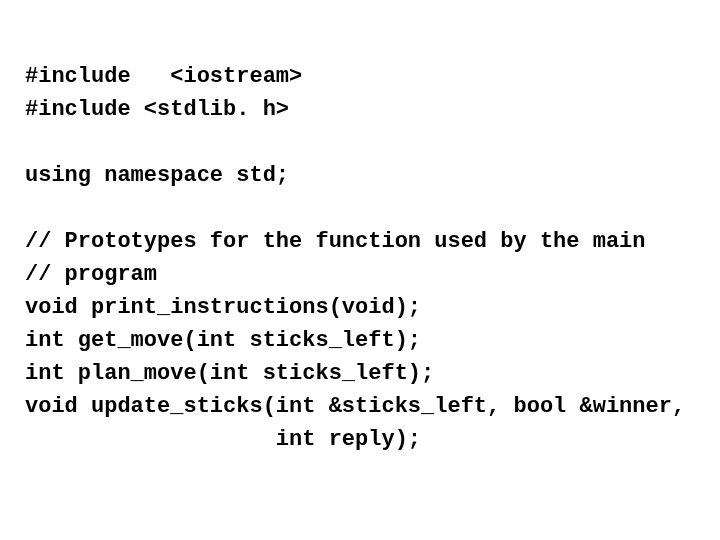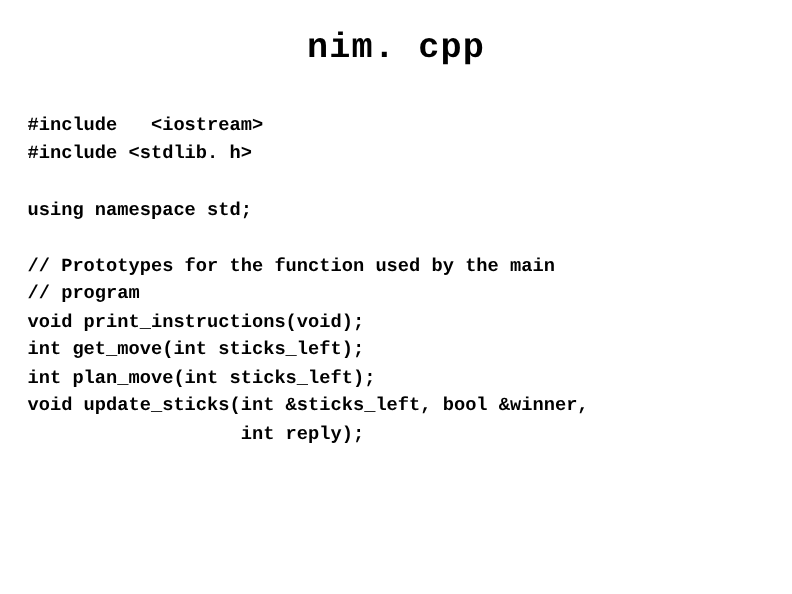--- a/index.html
+++ b/index.html
@@ -21,30 +21,30 @@
       height: 100%;
       padding: 25px 25px 0 25px;
     }
     .title {
       font-size: 32px;
       text-align: center;
       margin-bottom: 40px;
       letter-spacing: 1px;
     }
     .code-block {
-      font-size: 17px;
+      font-size: 22px;
       line-height: 1.5;
       white-space: pre;
+      margin-top: 35px;
     }
   </style>
 </head>
 <body>
 
 <div class="slide">
-  <div class="title">nim. cpp</div>
   <div class="code-block"><span>#include   &lt;iostream&gt;</span>
 <span>#include &lt;stdlib. h&gt;</span>
 <span></span>
 <span>using namespace std;</span>
 <span></span>
 <span>// Prototypes for the function used by the main</span>
 <span>// program</span>
 <span>void print_instructions(void);</span>
 <span>int get_move(int sticks_left);</span>
 <span>int plan_move(int sticks_left);</span>

